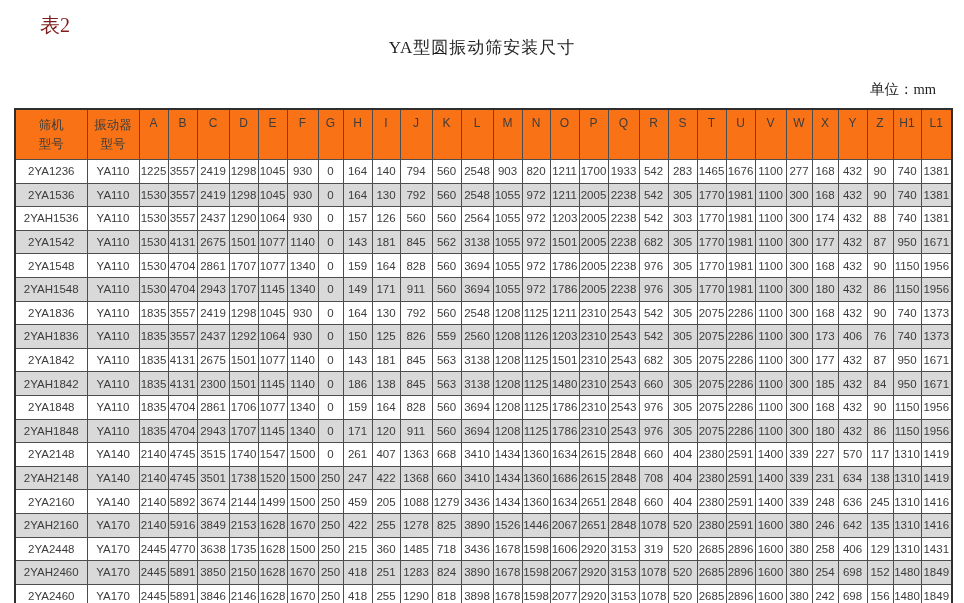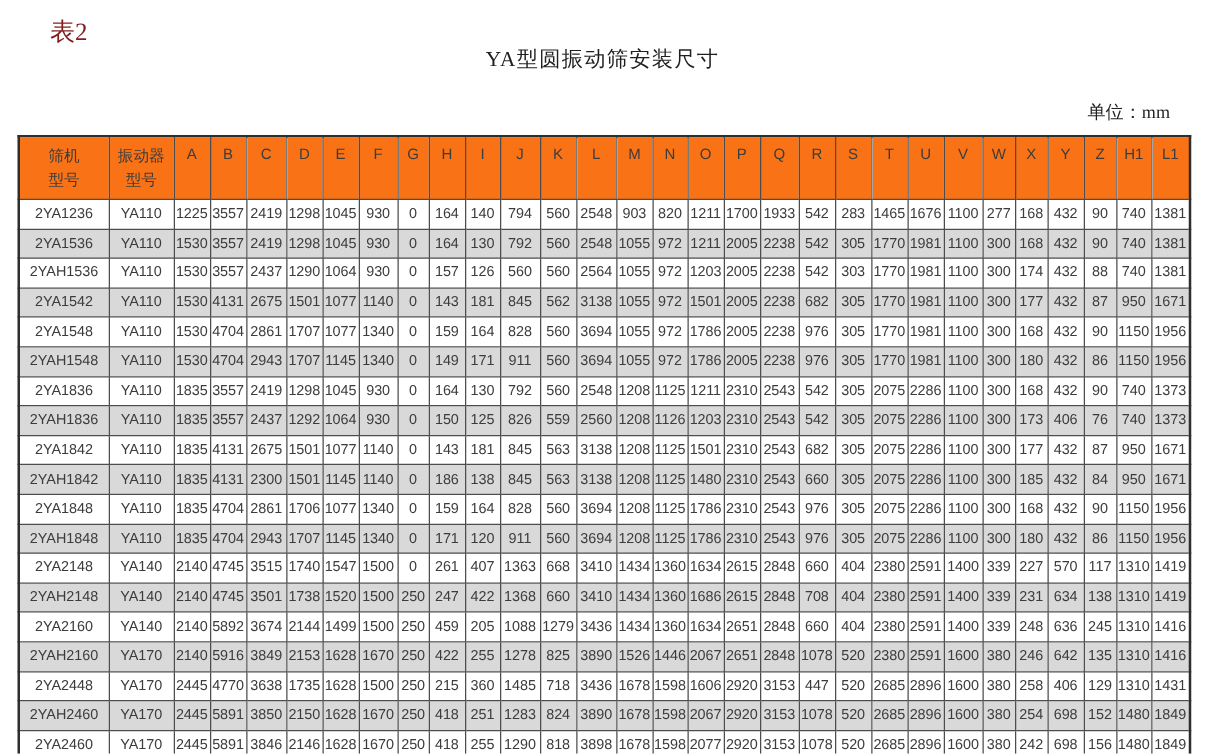--- a/index.html
+++ b/index.html
@@ -692,21 +692,21 @@
           <td>215</td>
           <td>360</td>
           <td>1485</td>
           <td>718</td>
           <td>3436</td>
           <td>1678</td>
           <td>1598</td>
           <td>1606</td>
           <td>2920</td>
           <td>3153</td>
-          <td>447</td>
+          <td>319</td>
           <td>520</td>
           <td>2685</td>
           <td>2896</td>
           <td>1600</td>
           <td>380</td>
           <td>258</td>
           <td>406</td>
           <td>129</td>
           <td>1310</td>
           <td>1431</td>

